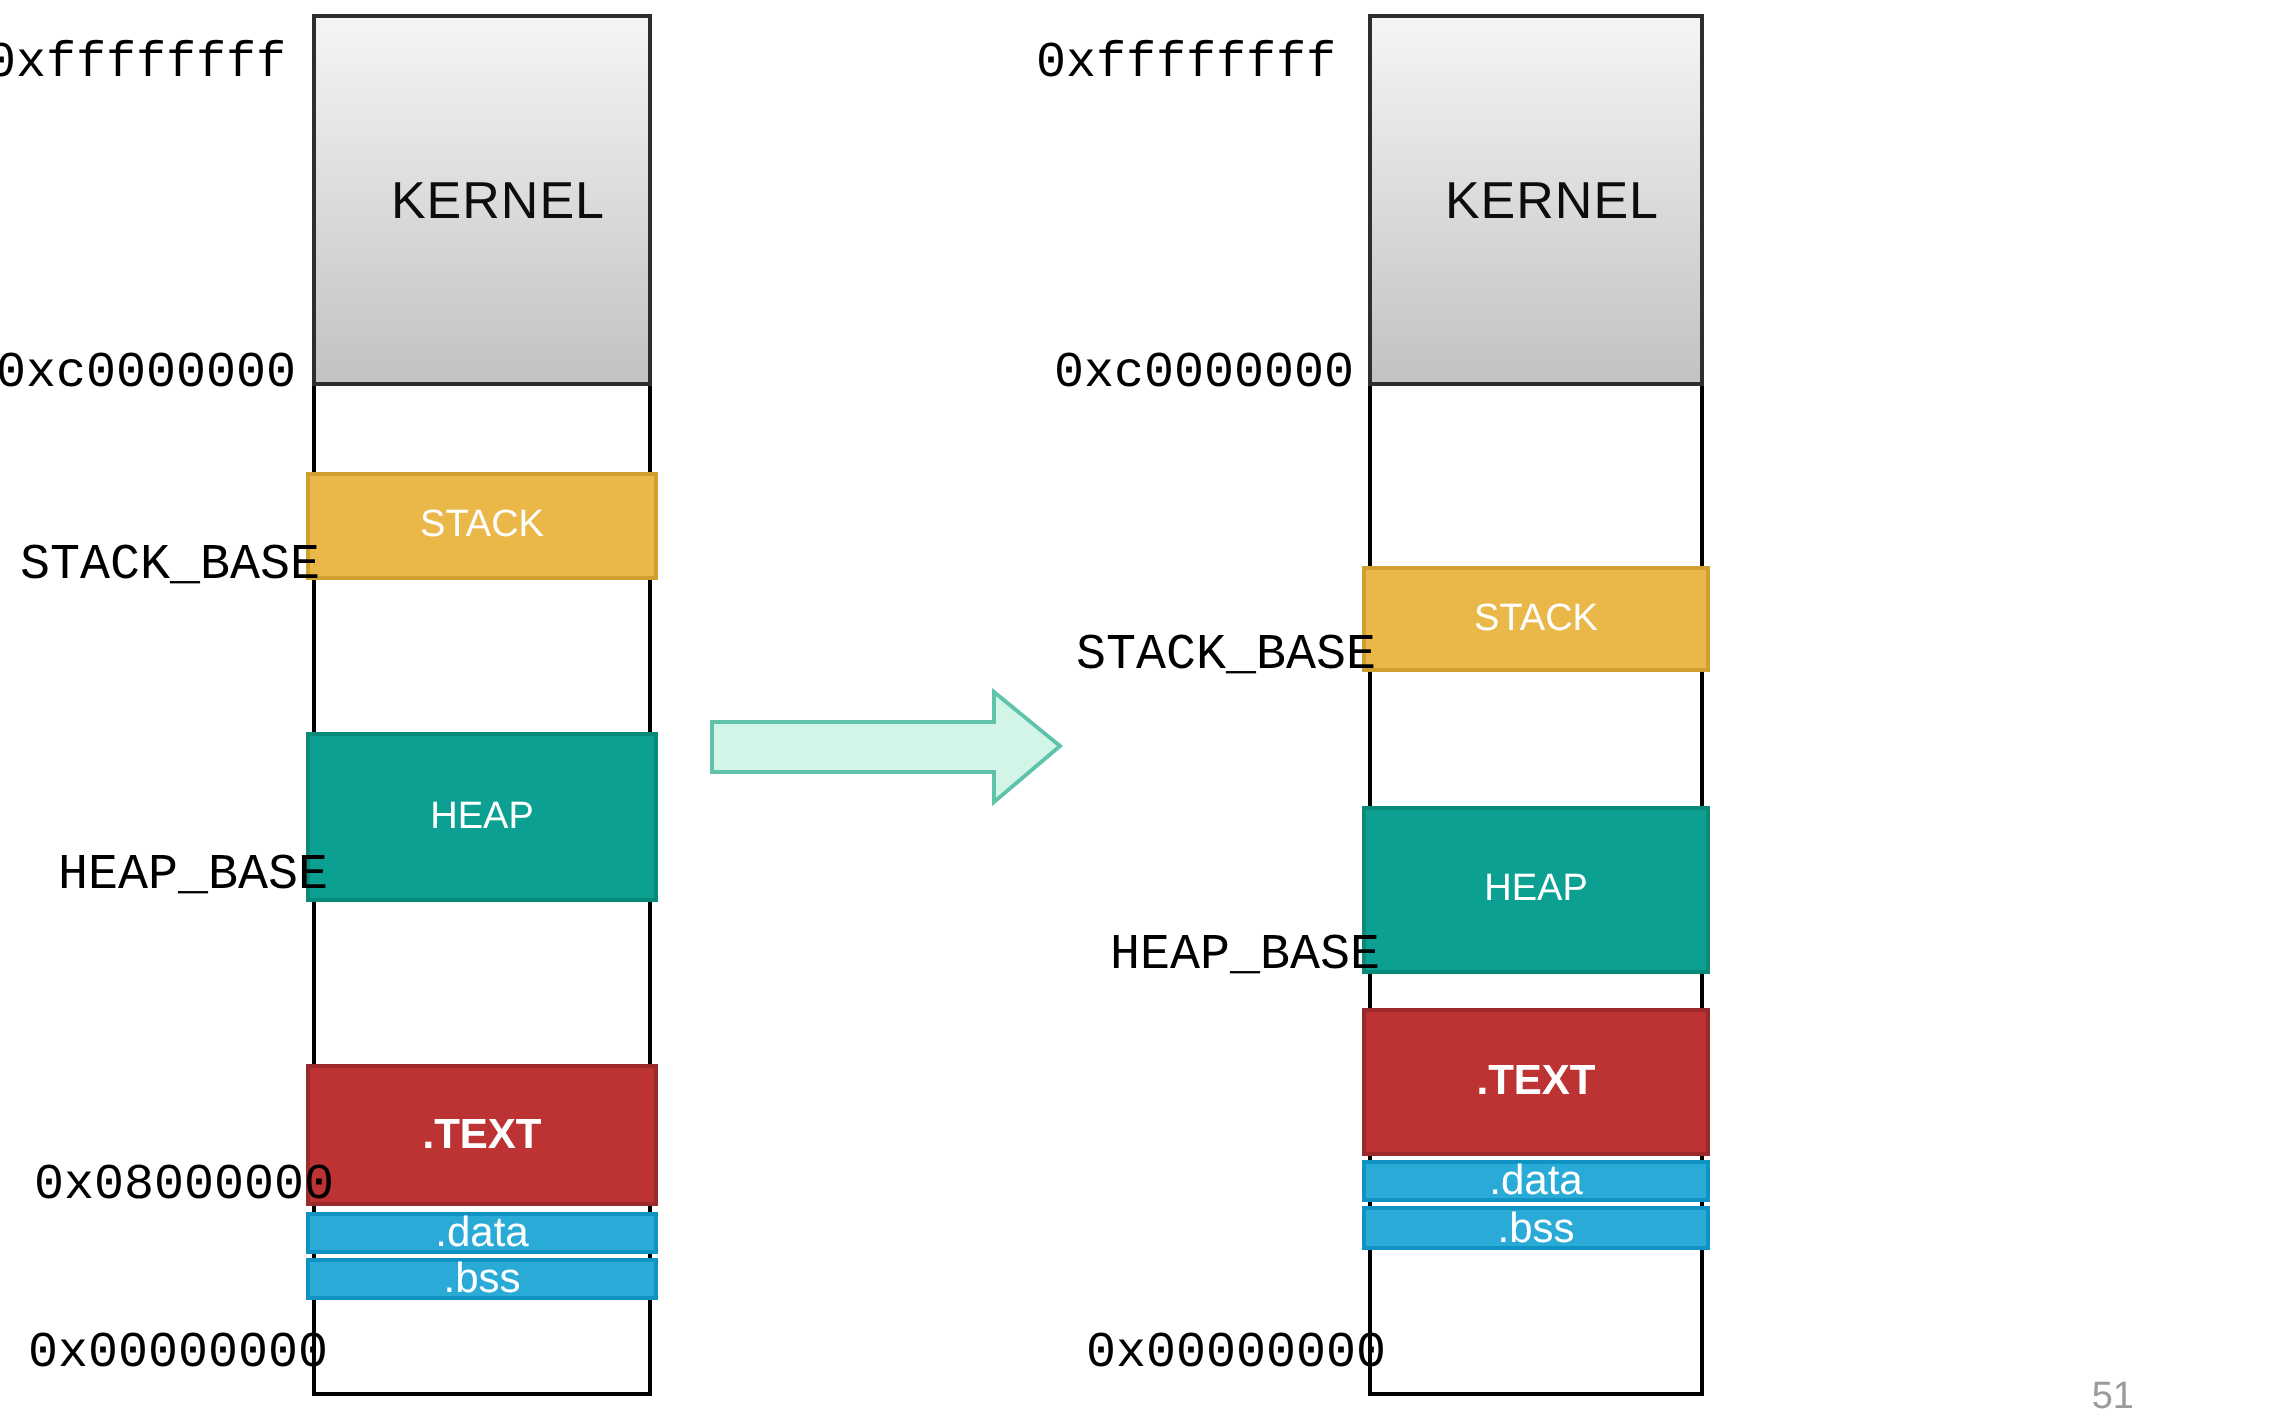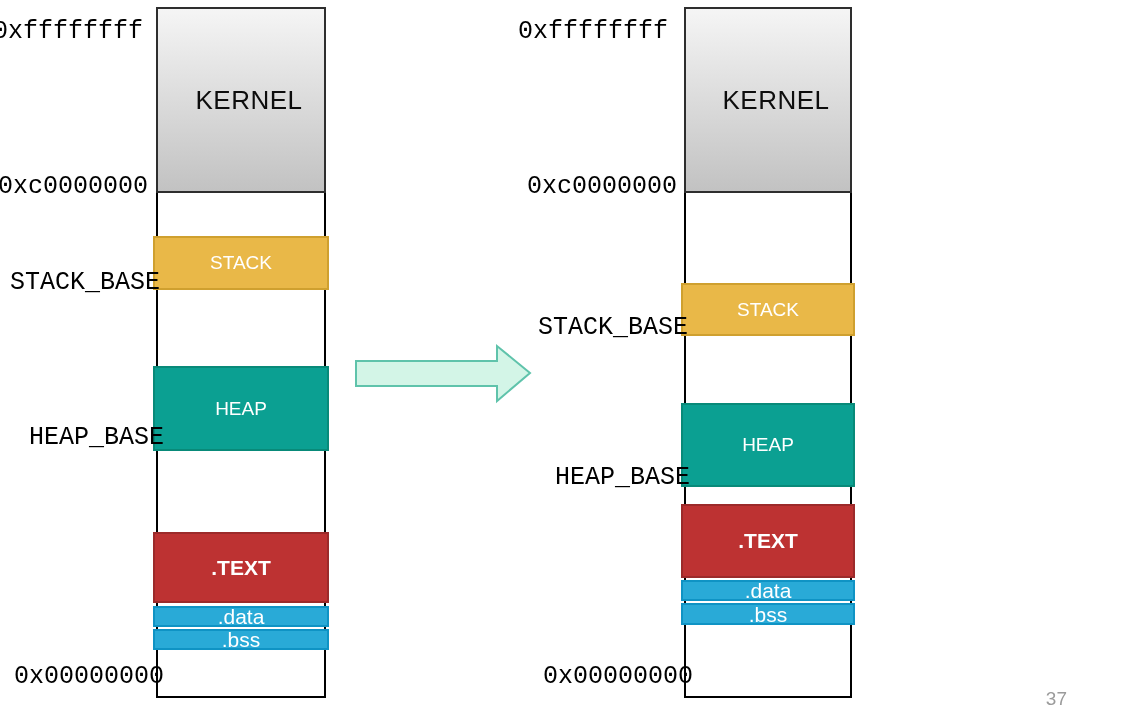--- a/index.html
+++ b/index.html
@@ -90,20 +90,21 @@
   </div>
 
   <div class="region" style="left: 153px; top: 629px; width: 176px; height: 21px; background: rgb(41, 170, 215); border-color: rgb(15, 147, 196);">
     <span class="lbl lbl-small">.bss</span>
   </div>
 
   <div class="addr" style="right:994px; top:19px;">0xffffffff</div>
   <div class="addr" style="right:989px; top:174px;">0xc0000000</div>
   <div class="addr" style="right:977px; top:270px;">STACK_BASE</div>
   <div class="addr" style="right:973px; top:425px;">HEAP_BASE</div>
+  <div class="addr" style="right:970px; top:580px;">0x08000000</div>
   <div class="addr" style="right:973px; top:664px;">0x00000000</div>
 
   <svg id="aslr-arrow-svg" width="210" height="90" viewBox="340 330 210 90">
     <polygon points="356,361 497,361 497,346 530,373 497,401 497,386 356,386" stroke-width="2" stroke-linejoin="miter" style="fill: rgb(211, 245, 231); stroke: rgb(95, 195, 171);"></polygon>
   </svg>
 
   <div class="memcol" style="left:684px; top:7px; width:168px; height:691px;"></div>
 
   <div class="kernel" style="left: 684px; top: 7px; width: 168px; height: 186px; --k-top: #f5f5f5; --k-bot: #c2c2c2;">
     <span class="lbl">KERNEL</span>
@@ -128,15 +129,15 @@
   <div class="region" style="left: 681px; top: 603px; width: 174px; height: 22px; background: rgb(41, 170, 215); border-color: rgb(15, 147, 196);">
     <span class="lbl lbl-small">.bss</span>
   </div>
 
   <div class="addr" style="right:469px; top:19px;">0xffffffff</div>
   <div class="addr" style="right:460px; top:174px;">0xc0000000</div>
   <div class="addr" style="right:449px; top:315px;">STACK_BASE</div>
   <div class="addr" style="right:447px; top:465px;">HEAP_BASE</div>
   <div class="addr" style="right:444px; top:664px;">0x00000000</div>
 
-  <div id="page-number" style="color: rgb(155, 155, 155);">37</div>
+  <div id="page-number" style="color: rgb(155, 155, 155);">51</div>
 
 </div>
 
 </body></html>

